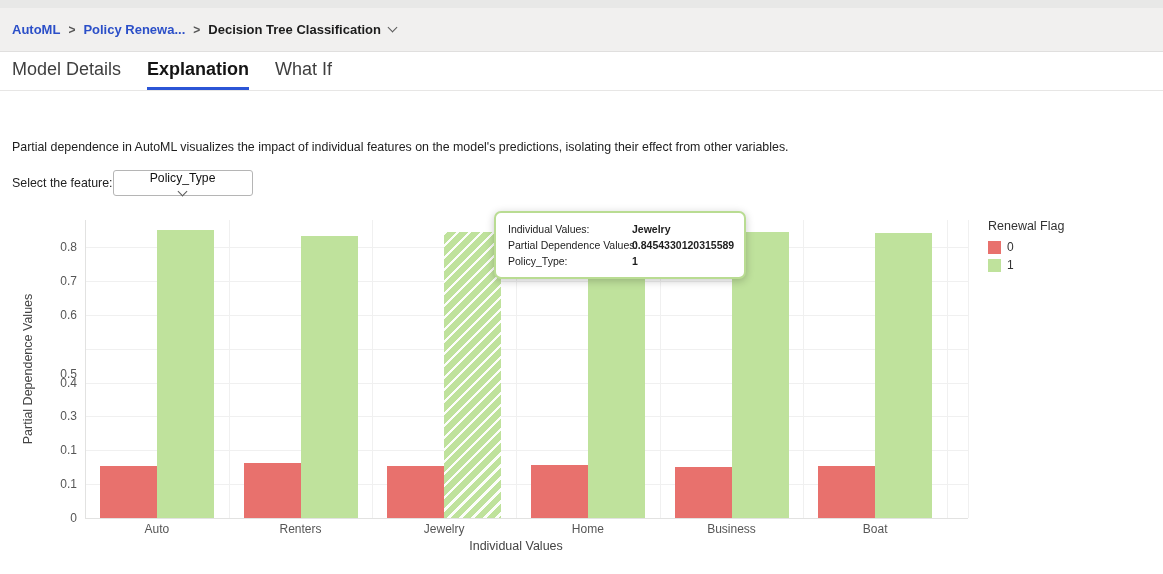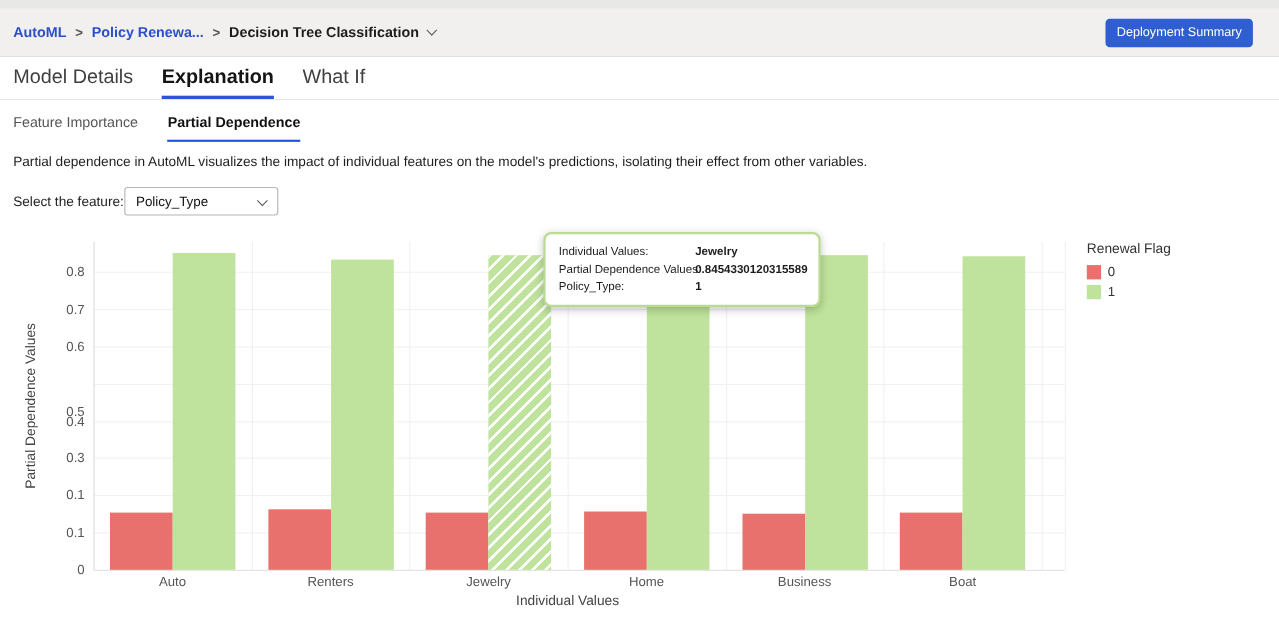--- a/index.html
+++ b/index.html
@@ -32,21 +32,21 @@
   .subtabs { position:absolute; top:103px; left:12px; display:flex; gap:27px; }
   .subtab { font-size:13px; color:#555; padding-bottom:9px; border-bottom:2px solid transparent; cursor:pointer; }
   .subtab.active { color:#111; font-weight:700; border-bottom-color:#2b55d6; }
 
   .description { position:absolute; top:140px; left:12px; font-size:12.4px; color:#1e1e1e; }
 
   .feature-row { position:absolute; top:170px; left:12px; display:flex; align-items:center; }
   .feature-row label { font-size:12.4px; color:#222; }
   .select { width:140px; height:26px; border:1px solid #b5b5b5; border-radius:3px; background:#fff;
     display:flex; align-items:center; justify-content:space-between; padding:0 10px; font-size:12.2px;
-    color:#111; cursor:pointer; }
+    color:#111; cursor:pointer;flex-direction:column; }
   .select .chev { margin-top:-2px; }
 
   
   #chart-canvas { position:absolute; inset:0; }
   .gridline-h { position:absolute; height:1px; background:#f0f0f0; }
   .gridline-v { position:absolute; width:1px; background:#f0f0f0; }
   .axis-line-x { position:absolute; height:1px; background:#e2e2e1; }
   .axis-line-y { position:absolute; width:1px; background:#e2e2e1; }
   .ytick { position:absolute; font-size:12px; color:#565656; text-align:right; width:40px; }
   .xtick { position:absolute; font-size:12px; color:#565656; text-align:center; }
@@ -75,33 +75,28 @@
 
   <header class="header-band">
     <nav class="breadcrumb">
       <a>AutoML</a>
       <span class="sep">&gt;</span>
       <a>Policy Renewa...</a>
       <span class="sep">&gt;</span>
       <span class="current">Decision Tree Classification</span>
       <span class="chev"></span>
     </nav>
-    <button class="deploy-btn">Deployment Summary</button>
   </header>
 
   <div class="tabs">
     <div class="tab">Model Details</div>
     <div class="tab active">Explanation</div>
     <div class="tab">What If</div>
   </div>
 
-  <div class="subtabs">
-    <div class="subtab">Feature Importance</div>
-    <div class="subtab active">Partial Dependence</div>
-  </div>
 
   <p class="description">Partial dependence in AutoML visualizes the impact of individual features on the model's predictions, isolating their effect from other variables.</p>
 
   <div class="feature-row">
     <label>Select the feature:</label>
     <div class="select">
       <span>Policy_Type</span>
       <span class="chev"></span>
     </div>
   </div>

